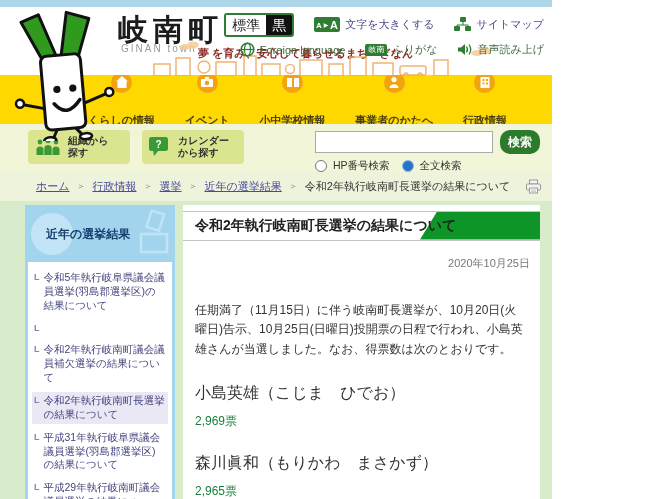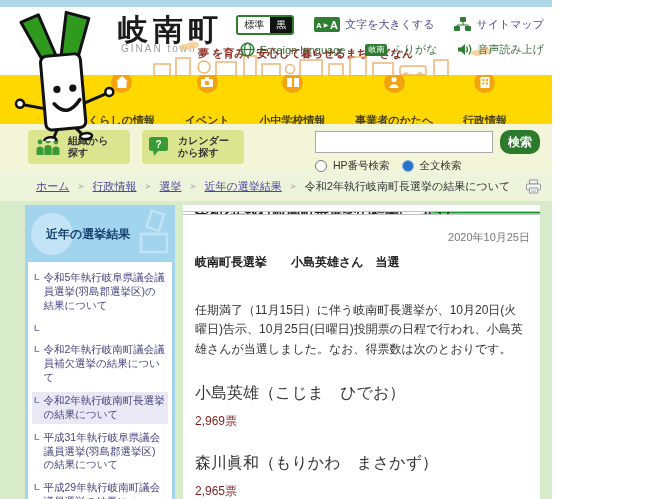--- a/index.html
+++ b/index.html
@@ -13,21 +13,21 @@
   .town-name{font-family:"DejaVu Serif","Liberation Serif",serif;font-size:30px;font-weight:bold;
              color:#1c1c1c;letter-spacing:5px;line-height:1.1;}
   .town-en{font-size:10px;color:#9a9a9a;letter-spacing:2px;margin-top:-3px;padding-left:3px;}
   .tagline{position:absolute;left:198px;top:39px;font-size:11px;font-weight:bold;color:#8a2b20;white-space:nowrap;}
   .cityscape{position:absolute;left:152px;bottom:-1px;opacity:.85;}
   .cloud{position:absolute;opacity:.8;}
   .utilities{position:absolute;right:8px;top:5px;z-index:5;}
   .util-row{display:flex;align-items:center;justify-content:flex-end;gap:20px;height:25px;}
   .util-link{display:inline-flex;align-items:center;gap:5px;font-size:11px;color:#4a4a8c;cursor:pointer;white-space:nowrap;}
   .util-row2 .util-link{color:#3f6b3f;}
-  .scheme-toggle{display:inline-flex;border:2px solid #2e7d32;border-radius:3px;overflow:hidden;font-size:10px;line-height:1;}
+  .scheme-toggle{display:inline-flex;border:2px solid #2e7d32;border-radius:3px;overflow:hidden;font-size:14px;line-height:1;}
   .scheme-std{background:#fff;color:#222;padding:3px 6px;cursor:pointer;}
   .scheme-blk{background:#111;color:#fff;padding:3px 6px;cursor:pointer;}
   .badge{background:#2e7d32;color:#fff;font-size:8px;padding:2px 3px;border-radius:2px;line-height:1;}
   
   .nav{height:49px;background:#ffd800;display:flex;align-items:center;justify-content:space-between;
        padding:0 45px 0 88px;}
   .nav-item{display:flex;flex-direction:column;align-items:center;gap:20px;cursor:pointer;}
   .nav-icon{width:21px;height:21px;border-radius:50%;background:#f2a30f;display:flex;align-items:center;justify-content:center;}
   .nav-label{font-size:11px;font-weight:bold;color:#4a4211;white-space:nowrap;}
   
@@ -68,21 +68,21 @@
   .content{flex:1;background:#fff;margin-left:8px;padding-top:6px;display:flex;flex-direction:column;min-width:0;}
   .title-bar{position:relative;border-top:1px solid #c4c4c4;border-bottom:1px solid #c4c4c4;height:36px;
              display:flex;align-items:center;padding-left:12px;overflow:hidden;}
   .page-title{font-size:14px;font-weight:bold;color:#222;z-index:2;white-space:nowrap;}
   .title-green{position:absolute;right:0;top:0;height:100%;width:120px;background:#0d9528;
                clip-path:polygon(14% 0,100% 0,100% 100%,0 100%);}
   .date{text-align:right;font-size:11px;color:#777;margin:15px 10px 0 0;}
   .lead{font-size:12px;font-weight:bold;color:#222;margin:9px 0 0 12px;}
   .body-text{font-size:12px;color:#333;line-height:1.65;margin:30px 12px 0 12px;}
   .result-name{font-size:16px;color:#333;margin:23px 0 0 12px;}
-  .result-votes{font-size:12px;color:#7f1d1d;margin:9px 0 0 12px;}
+  .result-votes{font-size:12px;color:#15803d;margin:9px 0 0 12px;}
 </style>
 </head>
 <body>
 
 <div class="page">
 
   <div class="top-strip"></div>
 
   <div class="header">
 
@@ -352,21 +352,20 @@
         </div>
       </div>
     </div>
 
     <div class="content">
       <div class="title-bar">
         <span class="page-title">令和2年執行岐南町長選挙の結果について</span>
         <span class="title-green"></span>
       </div>
       <div class="date">2020年10月25日</div>
-      <div class="lead">岐南町長選挙　　小島英雄さん　当選</div>
       <div class="body-text">任期満了（11月15日）に伴う岐南町長選挙が、10月20日(火曜日)告示、10月25日(日曜日)投開票の日程で行われ、小島英雄さんが当選しました。なお、得票数は次のとおりです。</div>
       <div class="result-name">小島英雄（こじま　ひでお）</div>
       <div class="result-votes">2,969票</div>
       <div class="result-name">森川眞和（もりかわ　まさかず）</div>
       <div class="result-votes">2,965票</div>
     </div>
   </div>
 
 </div>
 

